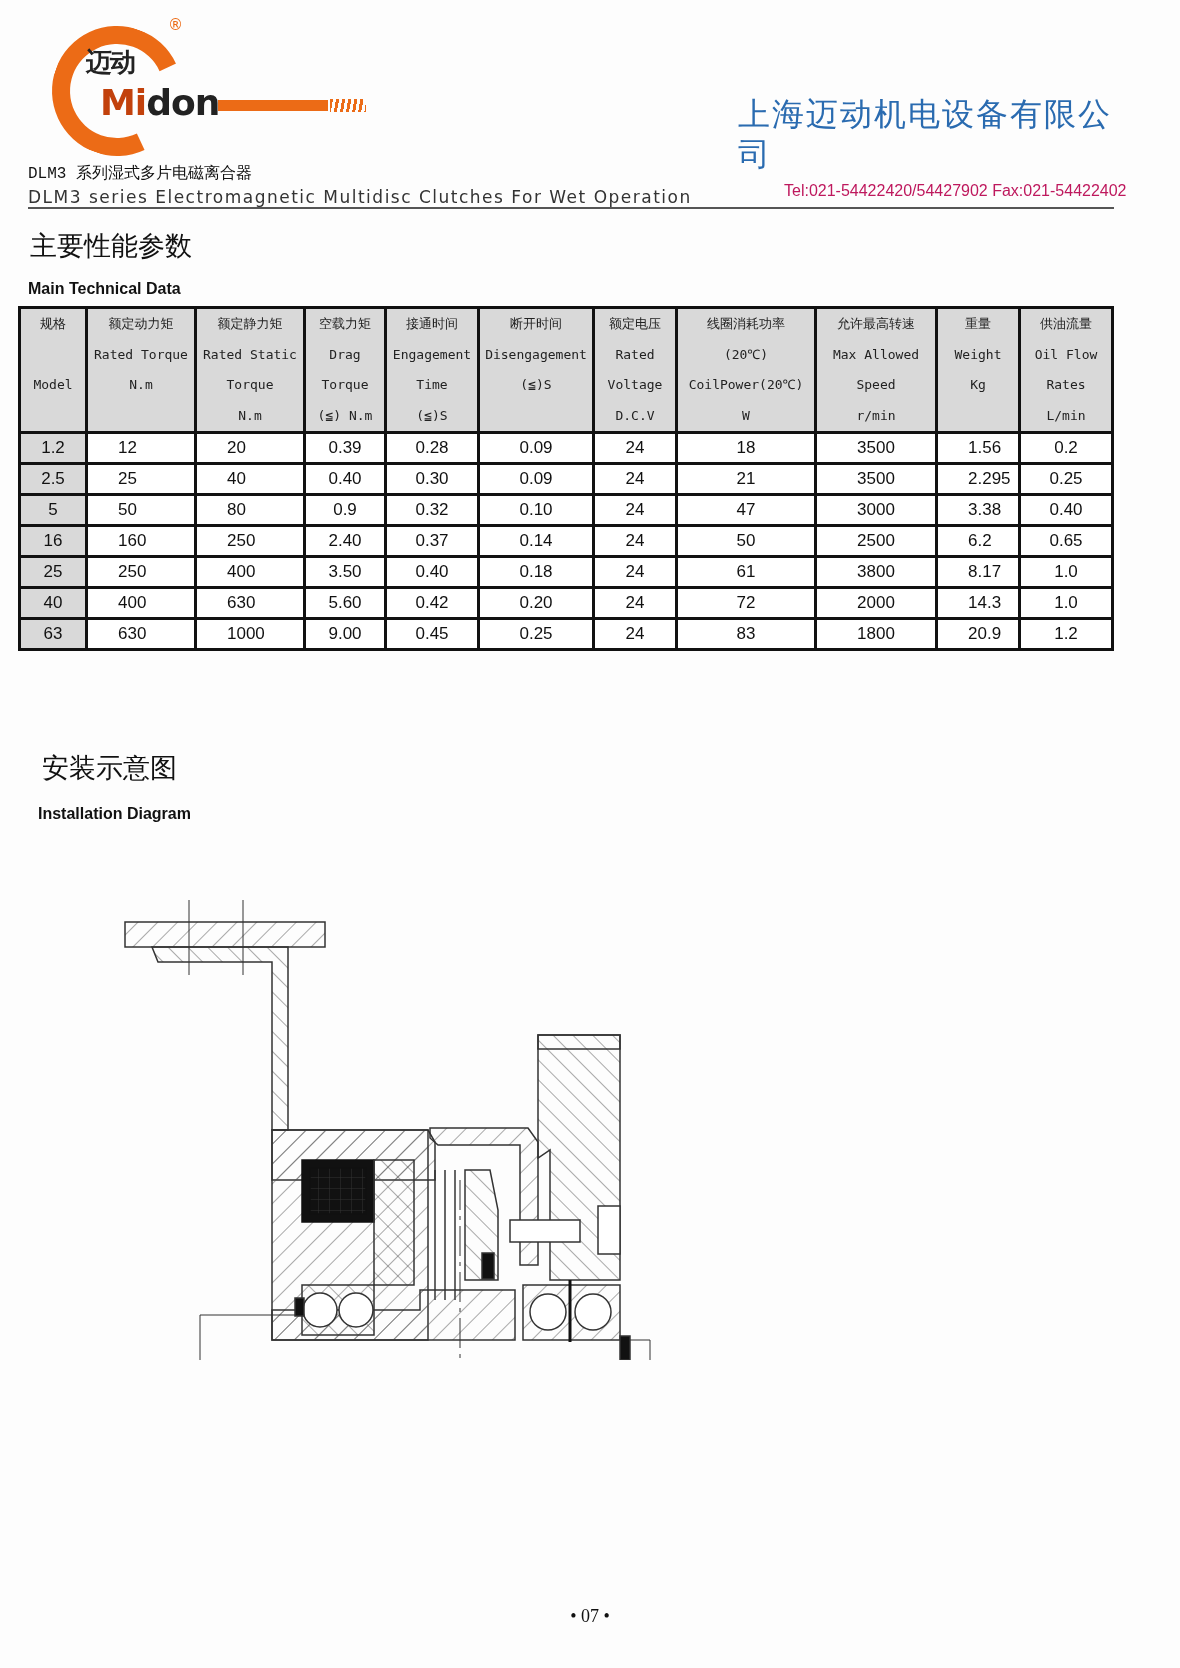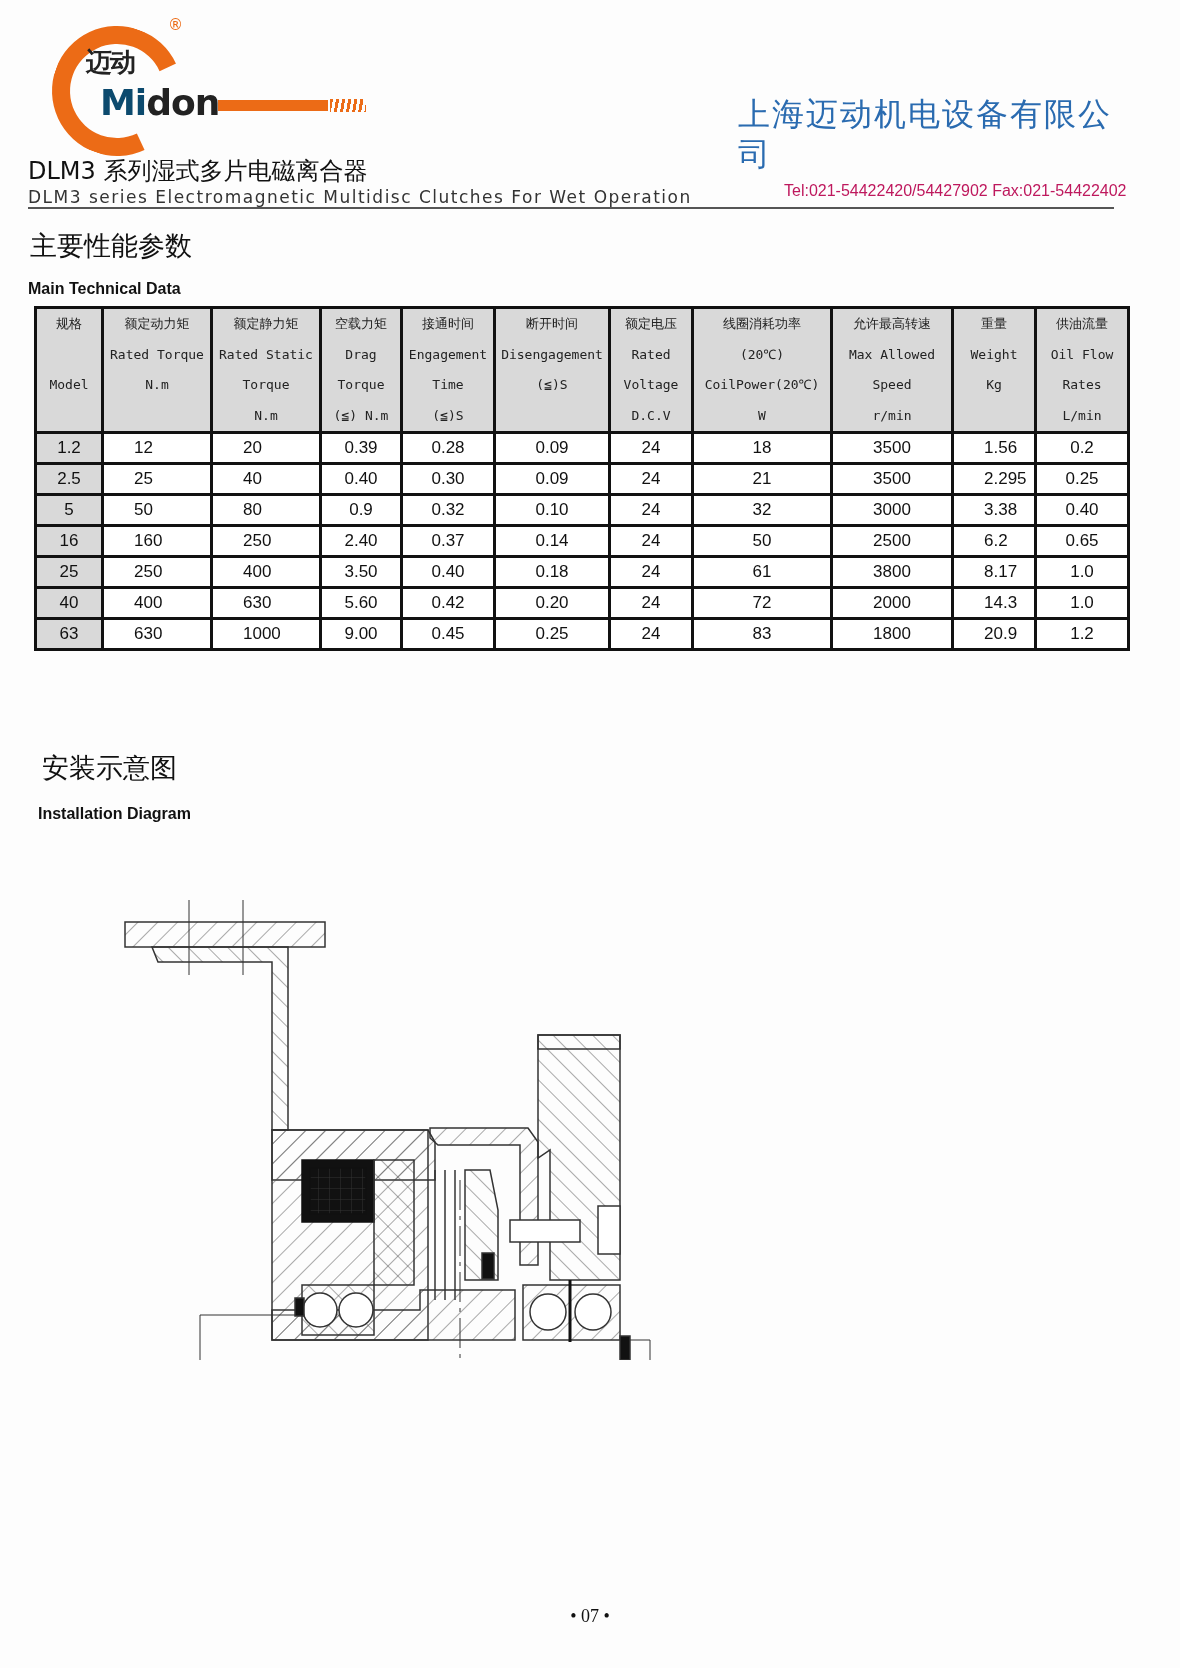--- a/index.html
+++ b/index.html
@@ -4,40 +4,40 @@
 <style>
   html, body { margin:0; padding:0; background:#fdfdfd; }
   body { width:1180px; height:1668px; position:relative; overflow:hidden; font-family:"DejaVu Sans", sans-serif; color:#111; }
   .abs { position:absolute; }
 
   
   #logo { left:48px; top:20px; width:300px; height:130px; }
   .ring { position:absolute; left:4px; top:6px; width:94px; height:94px; border:18px solid #ec6b16; border-radius:50%; border-right-color:transparent; transform:rotate(20deg); }
   .logo-cn { position:absolute; left:38px; top:30px; font-size:26px; font-weight:bold; color:#222; line-height:24px; width:60px; font-family:"DejaVu Sans", sans-serif; letter-spacing:-2px; }
   .logo-en { position:absolute; left:52px; top:62px; font-size:36px; font-weight:bold; color:#222; font-family:"DejaVu Sans", sans-serif; letter-spacing:-1px; }
-  .logo-en .m { color:#0c4a6e; }
+  .logo-en .m { color:#c2410c; }
   .logo-bar { position:absolute; left:170px; top:80px; width:110px; height:11px; background:#ec6b16; }
   .logo-stripes { position:absolute; left:282px; top:79px; width:36px; height:13px; background:repeating-linear-gradient(100deg,#ec6b16 0 3px,transparent 3px 6px); }
   .reg { position:absolute; left:120px; top:-4px; font-size:15px; color:#ec6b16; }
 
   
   #company { right:52px; top:48px; text-align:left; width:390px; }
   .co-cn { font-size:32px; color:#2a6bb0; letter-spacing:2px; line-height:40px;margin-top:46px; }
   .co-en { font-size:23px; color:#111; font-family:"Liberation Sans", sans-serif; margin-top:4px; }
   .co-tel { font-size:16px; color:#be185d; font-family:"Liberation Sans", sans-serif; margin-top:8px;margin-left:46px; }
 
-  #title-cn { left:28px; top:155px; font-size:24px; color:#111; }
+  #title-cn { left:28px; top:163px; font-size:16px; color:#111;font-family:Liberation Mono, monospace; }
   #title-en { left:28px; top:187px; font-size:17px; color:#333; letter-spacing:1.5px; }
   #title-rule { left:28px; top:207px; width:1086px; height:2px; background:#555; }
 
   #h-params-cn { left:30px; top:228px; font-size:27px; }
   #h-params-en { left:28px; top:280px; font-size:16px; font-weight:bold; font-family:"Liberation Sans", sans-serif; }
 
   
-  #spec-table { left:34px; top:306px; border-collapse:collapse; border:3px solid #c4b5fd; font-size:15px; }
+  #spec-table { left:18px; top:306px; border-collapse:collapse; border:3px solid #c4b5fd; font-size:15px; }
   #spec-table th, #spec-table td { border:3px solid #111; text-align:center; padding:0; }
   #spec-table th { background:#d9d9d9; font-weight:normal; vertical-align:top; height:122px; font-size:13px; font-family:"DejaVu Sans Mono", monospace; color:#222; }
   #spec-table th div { height:30.5px; line-height:30.5px; white-space:nowrap; }
   #spec-table td { height:28px; font-family:"Liberation Sans", sans-serif; font-size:17px; background:#fff; }
   #spec-table td.model { background:#d9d9d9; }
   #spec-table td.left { text-align:left; padding-left:30px; }
 
   #h-install-cn { left:42px; top:750px; font-size:27px; }
   #h-install-en { left:38px; top:805px; font-size:16px; font-weight:bold; font-family:"Liberation Sans", sans-serif; }
 
@@ -168,21 +168,21 @@
         <td>0.25</td>
       </tr>
       <tr>
         <td class="model">5</td>
         <td class="left">50</td>
         <td class="left">80</td>
         <td>0.9</td>
         <td>0.32</td>
         <td>0.10</td>
         <td>24</td>
-        <td>32</td>
+        <td>47</td>
         <td>3000</td>
         <td class="left">3.38</td>
         <td>0.40</td>
       </tr>
       <tr>
         <td class="model">16</td>
         <td class="left">160</td>
         <td class="left">250</td>
         <td>2.40</td>
         <td>0.37</td>

